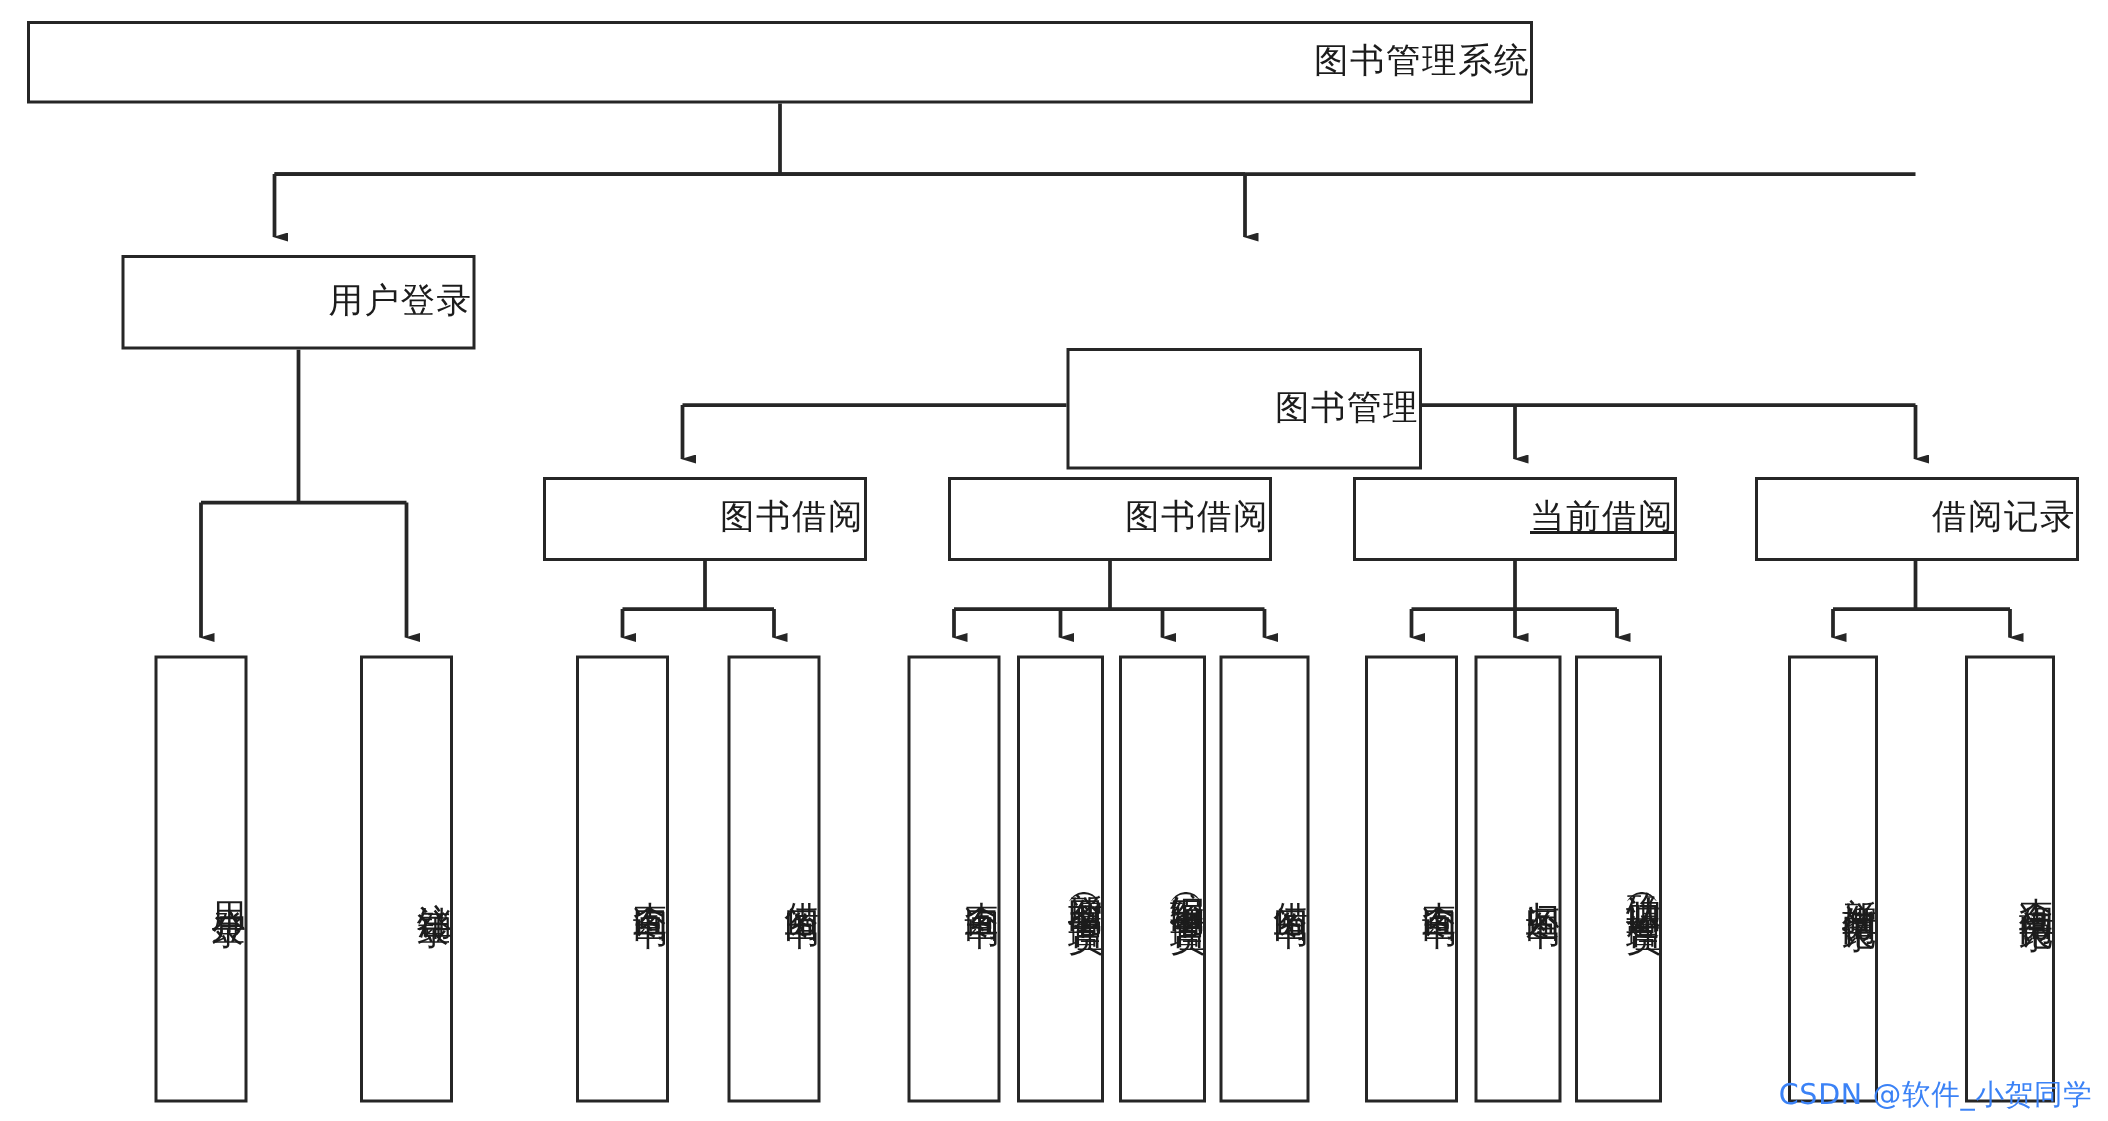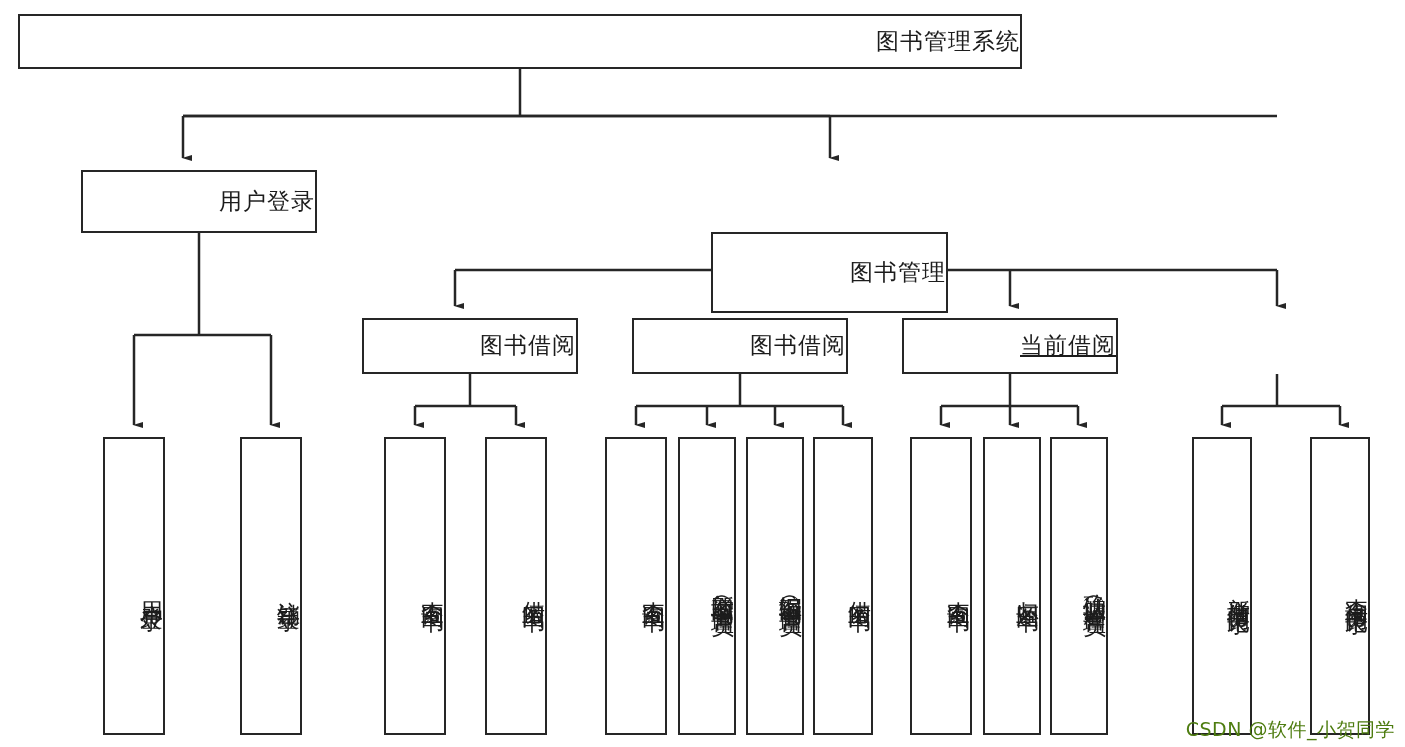--- a/index.html
+++ b/index.html
@@ -37,21 +37,21 @@
   .node.v .vtext{
     writing-mode:vertical-rl;
     text-orientation:upright;
     display:block;
     white-space:nowrap;
   }
   .watermark{
     position:absolute;
     right:10px;
     bottom:4px;
-    color:#4d7c0f;
+    color:#3b82f6;
     font-size:19px;
     letter-spacing:0.5px;
     white-space:nowrap;
     pointer-events:none;
     margin-left:42px;
   }
 </style>
 </head>
 <body>
 
@@ -121,20 +121,23 @@
 
   <div class="node h" style="left:362px;top:318px;width:216px;height:56px;">
     <span>图书借阅</span>
   </div>
   <div class="node h" style="left:632px;top:318px;width:216px;height:56px;">
     <span>图书借阅</span>
   </div>
   <div class="node h" style="left:902px;top:318px;width:216px;height:56px;text-decoration:underline;">
     <span>当前借阅</span>
   </div>
+  <div class="node h" style="left:1170px;top:318px;width:216px;height:56px;">
+    <span>借阅记录</span>
+  </div>
 
   <div class="node v" style="left:103px;top:437px;width:62px;height:298px;">
     <span class="vtext">用户登录</span>
   </div>
   <div class="node v" style="left:240px;top:437px;width:62px;height:298px;">
     <span class="vtext">注销登录</span>
   </div>
 
   <div class="node v" style="left:384px;top:437px;width:62px;height:298px;">
     <span class="vtext">查询图书</span>

